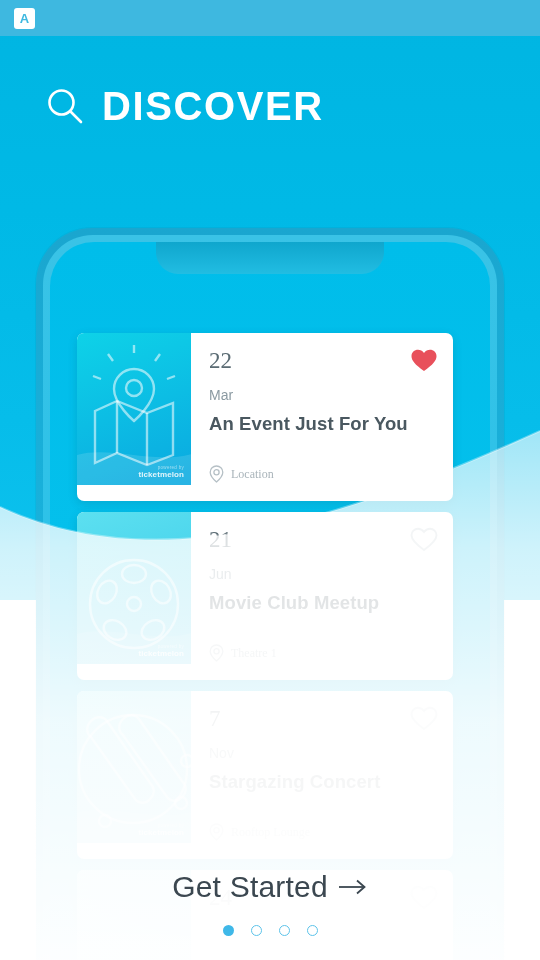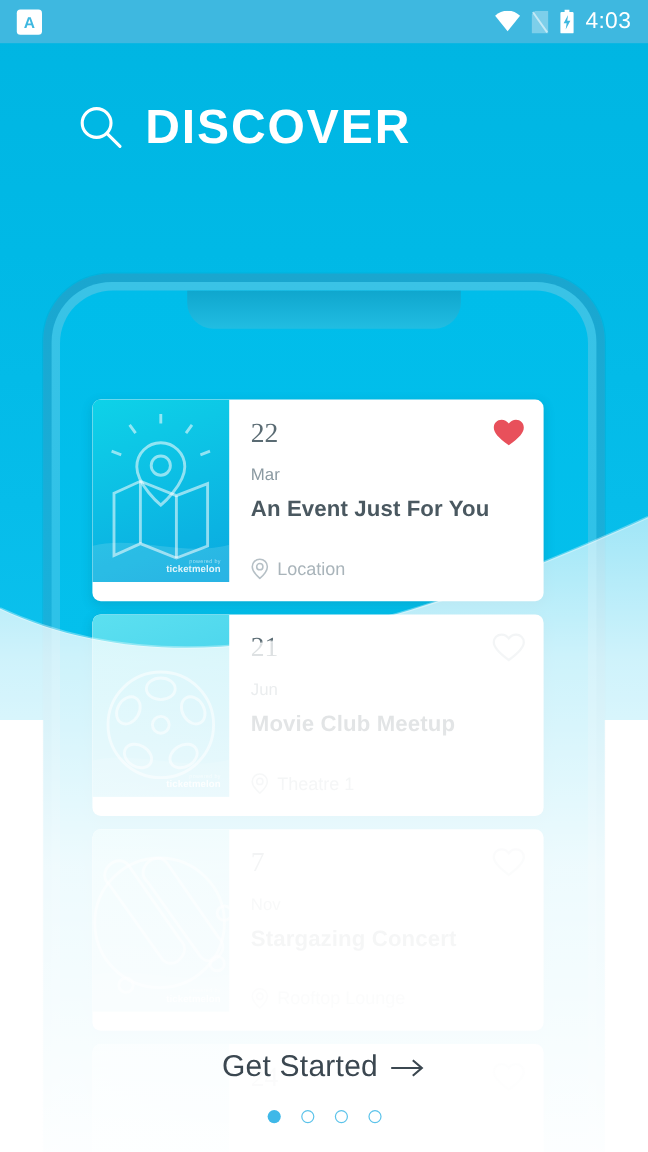--- a/index.html
+++ b/index.html
@@ -29,21 +29,21 @@
     width:21px; height:21px; border-radius:3px; background:#ffffff;
     display:flex; align-items:center; justify-content:center;
     font-size:13px; font-weight:bold; color:#3eb8e0; line-height:1;
     font-family:"Liberation Sans", sans-serif;
   }
   .sb-right { margin-left:auto; display:flex; align-items:center; gap:9px; }
   .sb-time { color:#ffffff; font-size:19px; letter-spacing:.3px; font-family:"Liberation Sans", sans-serif; }
   .sb-ico { display:block; }
 
   
-  .header { position:absolute; left:0; top:86px; width:482px; z-index:20; padding:0 65px; }
+  .header { position:absolute; left:0; top:86px; width:482px; z-index:20; padding:0 46px; }
   .header-row { display:flex; align-items:center; gap:18px; }
   .h-title {
     color:#ffffff; font-size:40px; font-weight:bold; letter-spacing:1.6px;
     line-height:1; font-family:"Liberation Sans", sans-serif;
   }
   .h-sub {
     margin-top:17px; color:#eaf9ff; font-size:23px; letter-spacing:.2px;
     font-family:"Liberation Sans", sans-serif; opacity:.96;
   }
 
@@ -100,42 +100,42 @@
   .ecard-body { flex:1; position:relative; padding:16px 18px 0 18px; }
   .e-day { font-size:23px; color:#5a6b73; line-height:1; font-family:Liberation Serif, serif; }
   .e-mon { font-size:14px; color:#8b9aa2; margin-top:16px; line-height:1; font-family:"Liberation Sans", sans-serif; }
   .e-title {
     margin-top:12px; font-size:18.5px; font-weight:bold; color:#4a5860;
     letter-spacing:.1px; line-height:1.1; font-family:"Liberation Sans", sans-serif;
   }
   .e-loc {
     position:absolute; left:18px; bottom:18px;
     display:flex; align-items:center; gap:7px;
-    font-size:15px; color:#a9b4ba; font-family:Liberation Sans, sans-serif;
+    font-size:12px; color:#a9b4ba; font-family:Liberation Serif, serif;
   }
   .fav {
     position:absolute; right:15px; top:14px; width:28px; height:26px;
     display:flex; align-items:center; justify-content:center;
   }
 
   
   .wave-overlay {
     position:absolute; left:0; top:395px; width:540px; height:580px; z-index:30;
     pointer-events:none;
   }
   
   .veil { position:absolute; left:0; top:395px; width:540px; height:565px; z-index:29; pointer-events:none; }
 
   
   .cta {
     position:absolute; left:0; bottom:56px; width:540px; z-index:60;
     display:flex; align-items:center; justify-content:center; gap:10px;
   }
   .cta-label {
-    font-size:25px; color:#3b4750; letter-spacing:.2px;
+    font-size:30px; color:#3b4750; letter-spacing:.2px;
     font-family:"Liberation Sans", sans-serif;
   }
   .dots {
     position:absolute; left:0; bottom:24px; width:540px; z-index:60;
     display:flex; align-items:center; justify-content:center; gap:17px;
   }
   .dot { width:11px; height:11px; border-radius:50%; box-sizing:border-box; }
   .dot.on { background:#3fb8e8; }
   .dot.off { background:transparent; border:1.6px solid #5cc3ea; }
 </style>
@@ -296,34 +296,20 @@
     </defs>
     <path d="M0,112 C150,182 330,132 540,36 L540,565 L0,565 Z" fill="url(#veilGrad)"></path>
   </svg>
 
   <svg class="wave-overlay" viewBox="0 0 540 580" preserveAspectRatio="none">
     <path d="M0,112 C150,182 330,132 540,36" fill="none" stroke="#ffffff" stroke-opacity="0.35" stroke-width="2"></path>
   </svg>
 
   <div class="statusbar">
     <div class="sb-appicon">A</div>
-    <div class="sb-right">
-      <svg class="sb-ico" width="22" height="18" viewBox="0 0 22 18">
-        <path d="M11 17 L0.6 4.2 A15 15 0 0 1 21.4 4.2 Z" fill="#ffffff"></path>
-      </svg>
-      <svg class="sb-ico" width="14" height="19" viewBox="0 0 14 19">
-        <path d="M3 0 H14 V19 H0 V3 Z" fill="#ffffff" fill-opacity="0.33"></path>
-        <line x1="1" y1="1" x2="13" y2="18" stroke="#ffffff" stroke-opacity="0.55" stroke-width="1.6"></line>
-      </svg>
-      <svg class="sb-ico" width="13" height="20" viewBox="0 0 13 20">
-        <path d="M4.5 0 H8.5 V2 H11 A1 1 0 0 1 12 3 V19 A1 1 0 0 1 11 20 H2 A1 1 0 0 1 1 19 V3 A1 1 0 0 1 2 2 H4.5 Z" fill="#ffffff"></path>
-        <path d="M7.4 4.4 L3.7 11.4 H6.2 L5.4 16.6 L9.3 9.3 H6.7 Z" fill="#3eb8e0"></path>
-      </svg>
-      <div class="sb-time">4:03</div>
-    </div>
   </div>
 
   <div class="header">
     <div class="header-row">
       <svg width="38" height="38" viewBox="0 0 38 38">
         <circle cx="15.5" cy="15.5" r="12" fill="none" stroke="#ffffff" stroke-width="2.6"></circle>
         <line x1="24.5" y1="24.5" x2="35" y2="35" stroke="#ffffff" stroke-width="2.6" stroke-linecap="round"></line>
       </svg>
       <div class="h-title">DISCOVER</div>
     </div>

